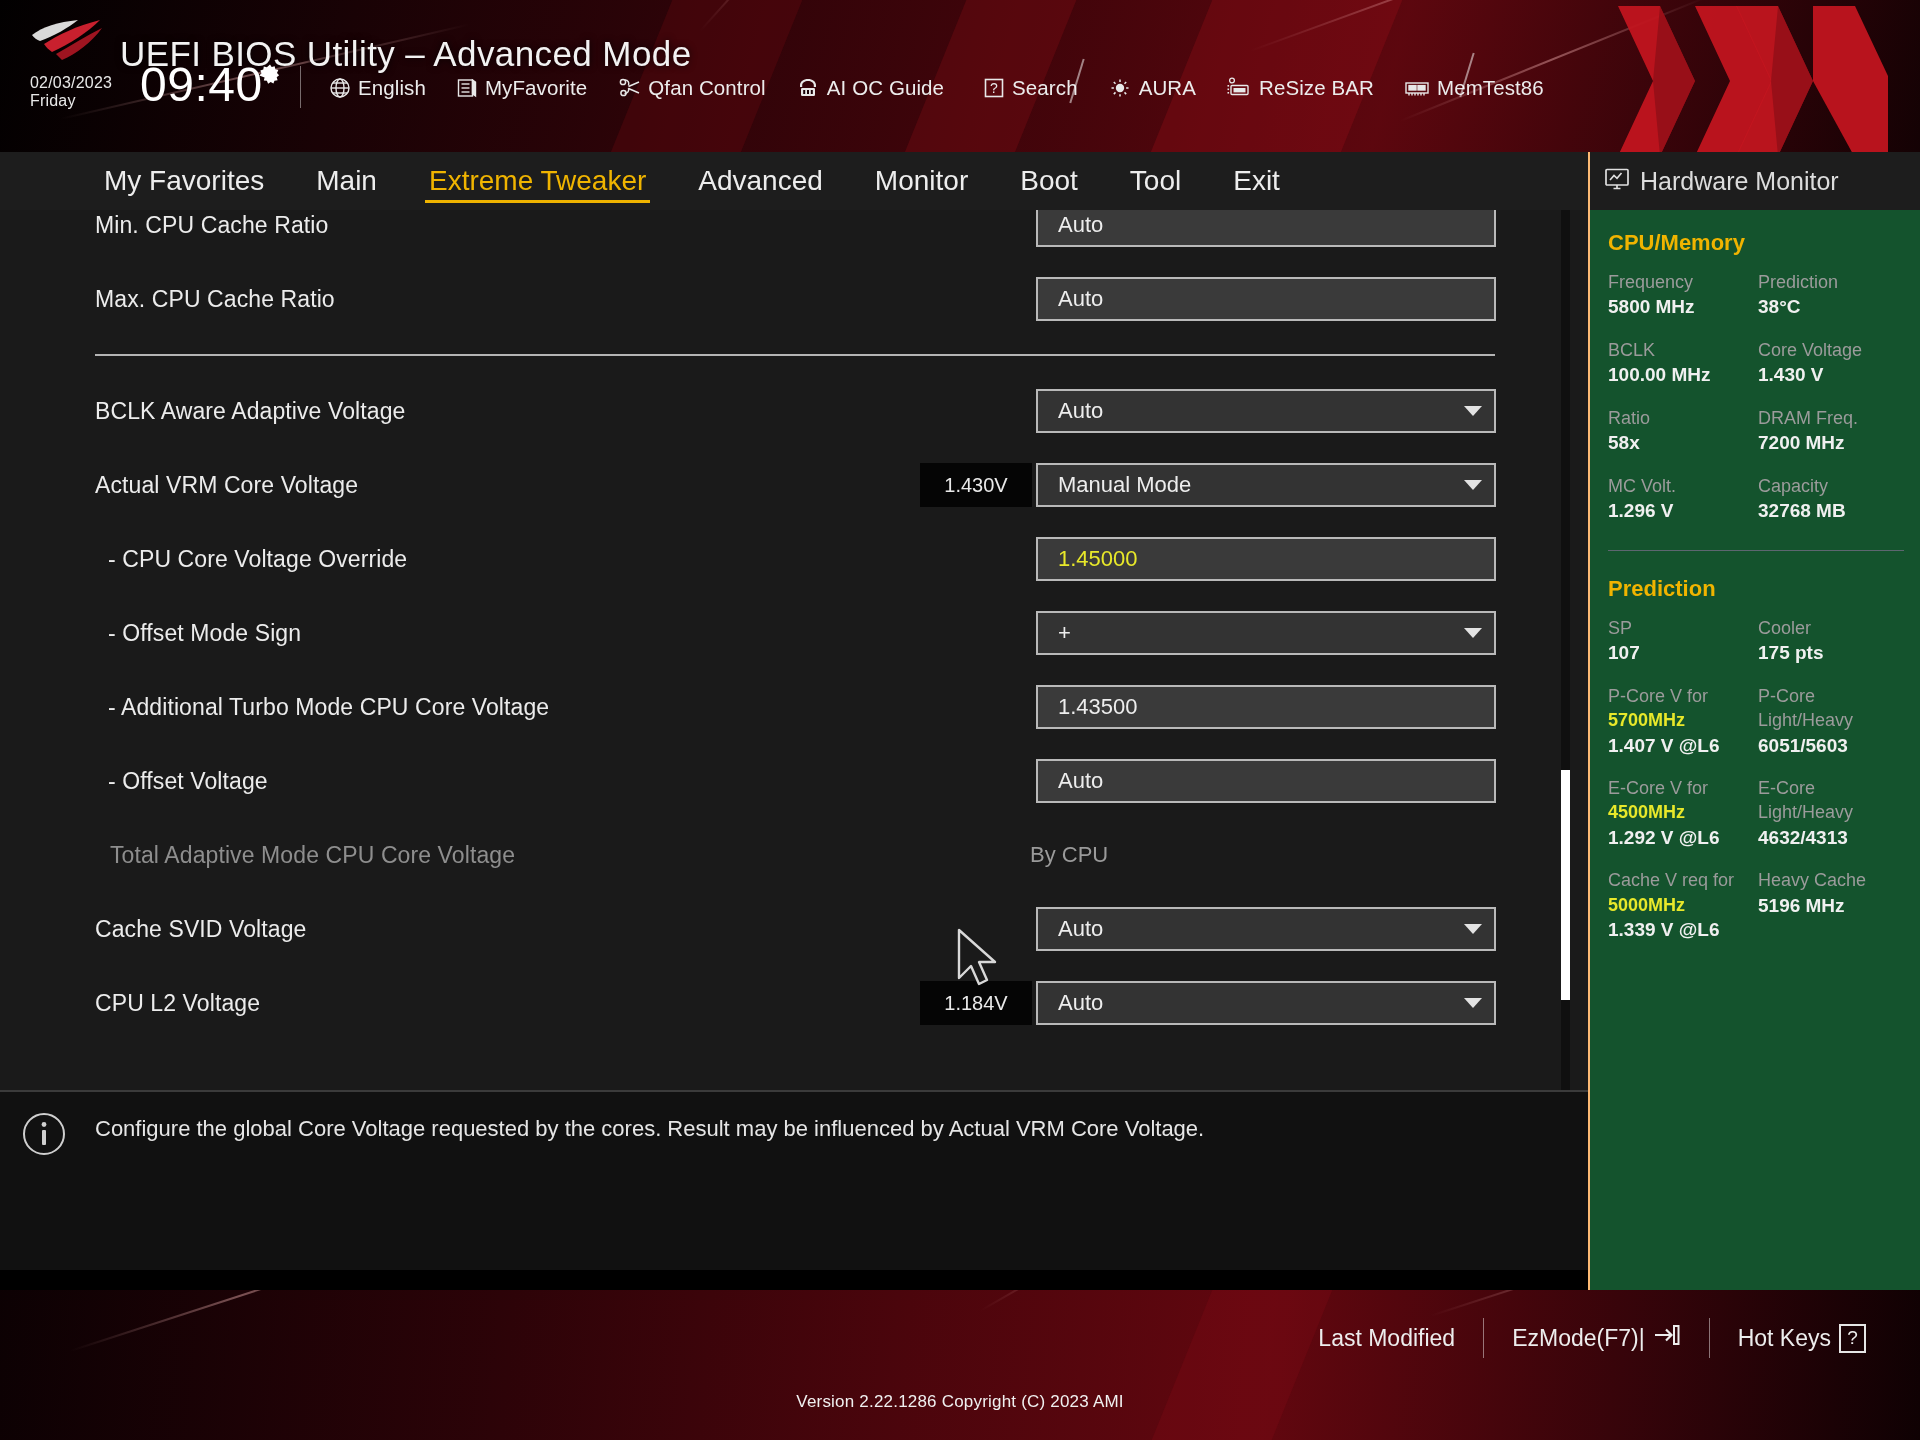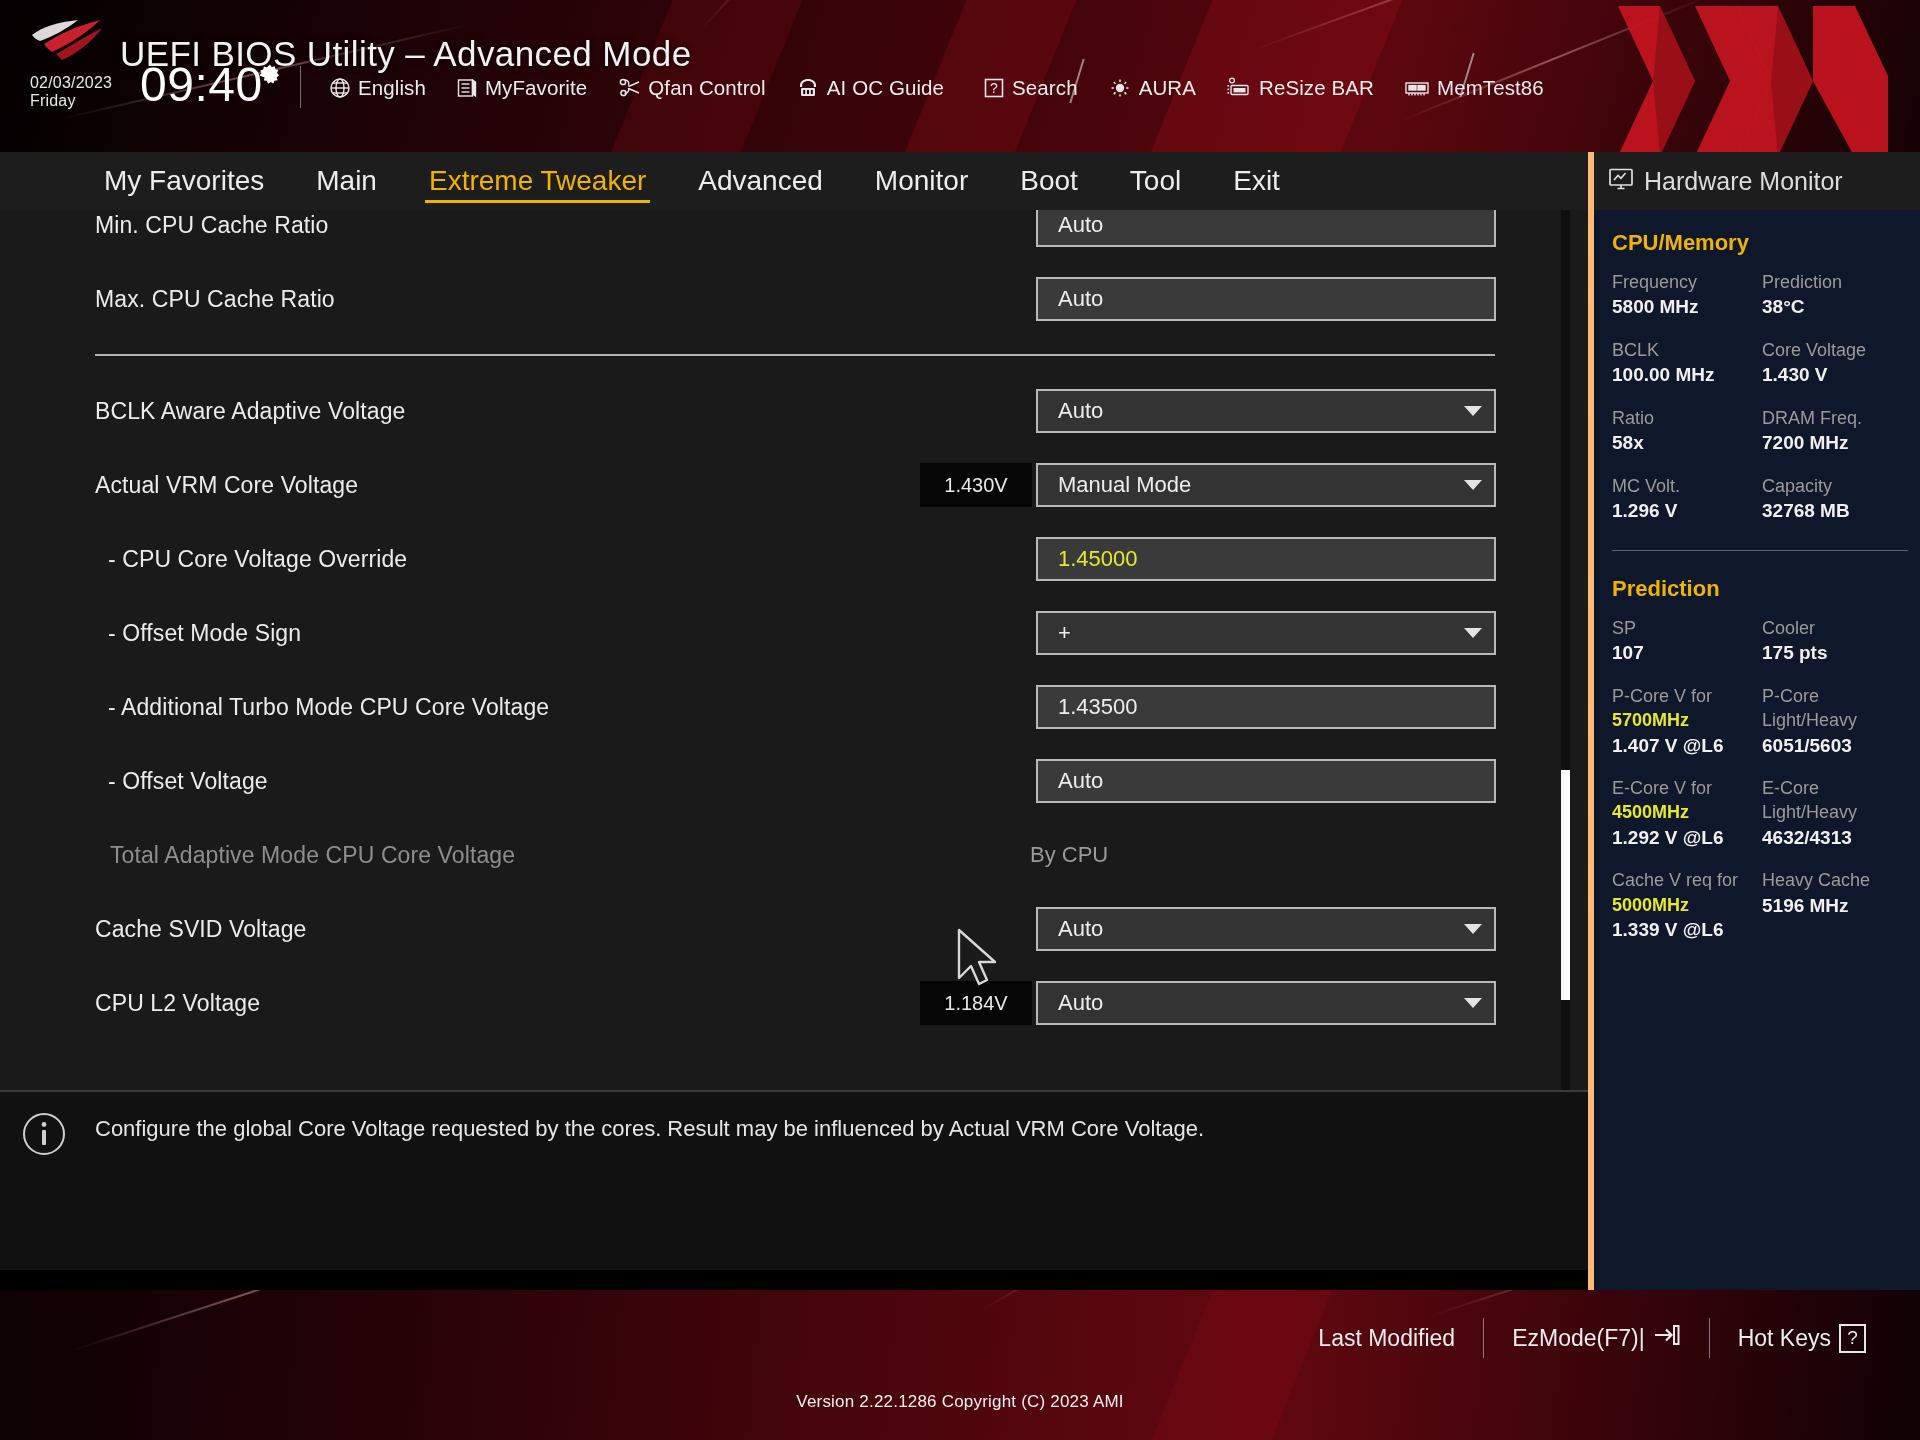--- a/index.html
+++ b/index.html
@@ -150,21 +150,21 @@
   }
   .info-icon { position: absolute; left: 22px; top: 20px; width: 44px; height: 44px; }
   .info-text {
     position: absolute; left: 95px; top: 22px; width: 1420px;
     font-size: 22px; color: #e6e6e6; line-height: 1.4;
   }
 
   
   .sidebar {
     position: absolute; left: 1588px; top: 152px; width: 332px; height: 1138px;
-    background: #0f172a; border-left: 6px solid #fdba74;
+    background: #14532d; border-left: 2px solid #fdba74;
   }
   .hw-head {
     position: absolute; left: 0; top: 0; width: 332px; height: 58px;
     background: #1d1d1d; display: flex; align-items: center; gap: 10px;
     padding-left: 14px;
   }
   .hw-head .ttl { font-size: 25px; color: #dcdcdc; }
   .sb-sect-title {
     position: absolute; left: 18px; font-size: 22px; color: #f0b400; font-weight: bold;
   }

